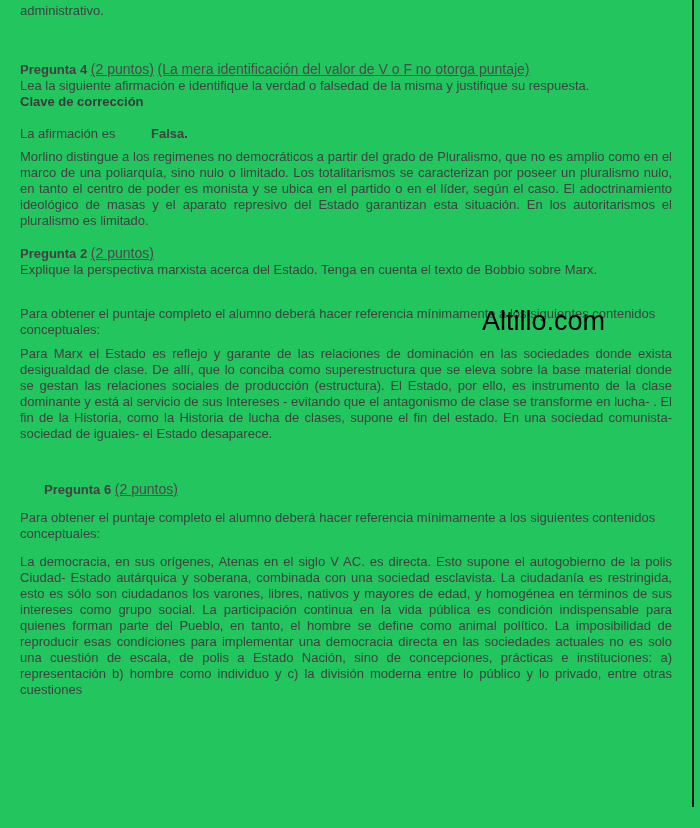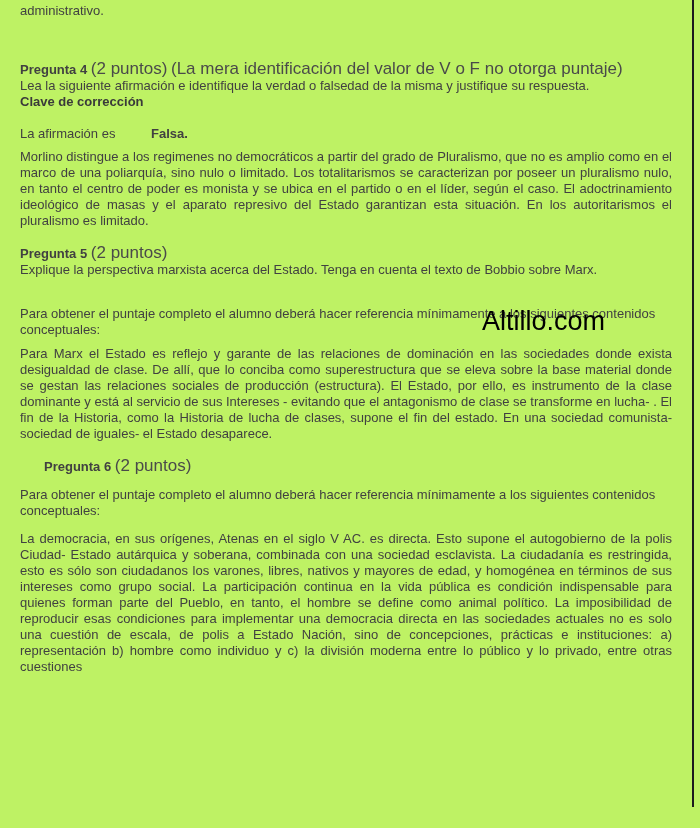--- a/index.html
+++ b/index.html
@@ -13,43 +13,43 @@
   .page {
     position: relative;
     width: 700px;
     height: 828px;
     box-sizing: border-box;
     padding: 3px 28px 0 20px;
     font-family: "Liberation Sans", "DejaVu Sans", sans-serif;
     font-size: 13px;
     line-height: 16px;
     color: #414141;
-    background: #bef264;
+    background: #22c55e;
   }
   p, div.block { margin: 0; }
   .frag { margin-top: 0; }
   .q-heading { margin-top: 42px; }
   .q-heading .q-title { font-weight: bold; }
   .q-heading .q-points,
-  .q-heading .q-note { font-size: 17px; color: #4a4a4a; }
+  .q-heading .q-note { font-size: 14px; color: #4a4a4a; text-decoration: underline; }
   .prompt { margin-top: 0; }
   .quote {
     margin-top: 12px;
     font-style: italic;
   }
   .clave {
     font-weight: bold;
     color: #3a3a3a;
   }
   .afirm { margin-top: 16px; }
   .afirm .answer-value { font-weight: bold; margin-left: 32px; }
   .expl1 { margin-top: 14px; text-align: justify; }
   .morlino { margin-top: 7px; text-align: justify; }
   .q5-heading { margin-top: 16px; }
-  .q6-heading { margin-top: 16px; padding-left: 24px; }
+  .q6-heading { margin-top: 39px; padding-left: 24px; }
   .rubric5 { margin-top: 28px; }
   .rubric6 { margin-top: 12px; }
   .answer5 { margin-top: 8px; text-align: justify; }
   .prompt6 { text-align: justify; }
   .answer6 { margin-top: 12px; text-align: justify; }
   .watermark {
     position: absolute;
     left: 482px;
     top: 306px;
     font-family: "Liberation Sans", sans-serif;
@@ -76,21 +76,21 @@
 
   <div class="block">
     <p class="q-heading"><span class="q-title">Pregunta 4</span>&nbsp;<span class="q-points">(2 puntos)</span>&nbsp;<span class="q-note">(La mera identificación del valor de V o F no otorga puntaje)</span></p>
     <p class="prompt">Lea la siguiente afirmación e identifique la verdad o falsedad de la misma y justifique su respuesta.</p>
     <p class="clave">Clave de corrección</p>
     <p class="afirm"><span>La afirmación es </span><span class="answer-value">Falsa.</span></p>
     <p class="morlino">Morlino distingue a los regimenes no democráticos a partir del grado de Pluralismo, que no es amplio como en el marco de una poliarquía, sino nulo o limitado. Los  totalitarismos se caracterizan por poseer un pluralismo nulo, en tanto el centro de poder es monista y se ubica en el partido o  en el líder, según el caso. El adoctrinamiento ideológico  de masas y el aparato represivo del Estado garantizan esta situación. En los autoritarismos el pluralismo es limitado.</p>
   </div>
 
   <div class="block">
-    <p class="q-heading q5-heading"><span class="q-title">Pregunta 5</span>&nbsp;<span class="q-points">(2 puntos)</span></p>
+    <p class="q-heading q5-heading"><span class="q-title">Pregunta 2</span>&nbsp;<span class="q-points">(2 puntos)</span></p>
     <p class="prompt">Explique la perspectiva marxista acerca del Estado. Tenga en cuenta el texto de Bobbio sobre Marx.</p>
     <p class="rubric5">Para obtener el puntaje completo el alumno deberá hacer  referencia mínimamente  a los siguientes contenidos conceptuales:</p>
     <p class="answer5">Para Marx el Estado es reflejo y garante de las relaciones de dominación en las sociedades donde exista desigualdad de clase. De allí, que lo conciba como superestructura que se eleva sobre la base material donde se gestan las relaciones sociales de producción (estructura). El Estado, por ello, es instrumento de la clase dominante y está al servicio de sus Intereses - evitando que el antagonismo de clase se transforme en lucha- . El fin de la Historia, como la Historia de  lucha de clases, supone el fin del estado. En una sociedad comunista- sociedad de iguales- el Estado desaparece.</p>
   </div>
 
   <div class="block">
     <p class="q-heading q6-heading"><span class="q-title">Pregunta 6</span>&nbsp;<span class="q-points">(2 puntos)</span></p>
     <p class="rubric6">Para obtener el puntaje completo el alumno deberá hacer referencia mínimamente  a los siguientes contenidos conceptuales:</p>
     <p class="answer6">La democracia, en sus orígenes, Atenas en el siglo V AC. es directa. Esto supone  el autogobierno de la polis Ciudad- Estado autárquica y soberana, combinada con una sociedad esclavista. La ciudadanía es restringida, esto es sólo son ciudadanos los varones, libres, nativos y mayores de edad, y homogénea en términos de  sus intereses como grupo social. La participación continua en la vida pública es condición indispensable para quienes forman parte del Pueblo, en tanto, el hombre se define como animal político. La imposibilidad de reproducir esas condiciones para implementar una democracia directa en las sociedades actuales no es solo una cuestión de escala, de polis a Estado Nación, sino de concepciones,  prácticas e instituciones: a) representación b) hombre  como individuo y c) la división moderna entre lo público y lo privado, entre otras cuestiones</p>
   </div>

